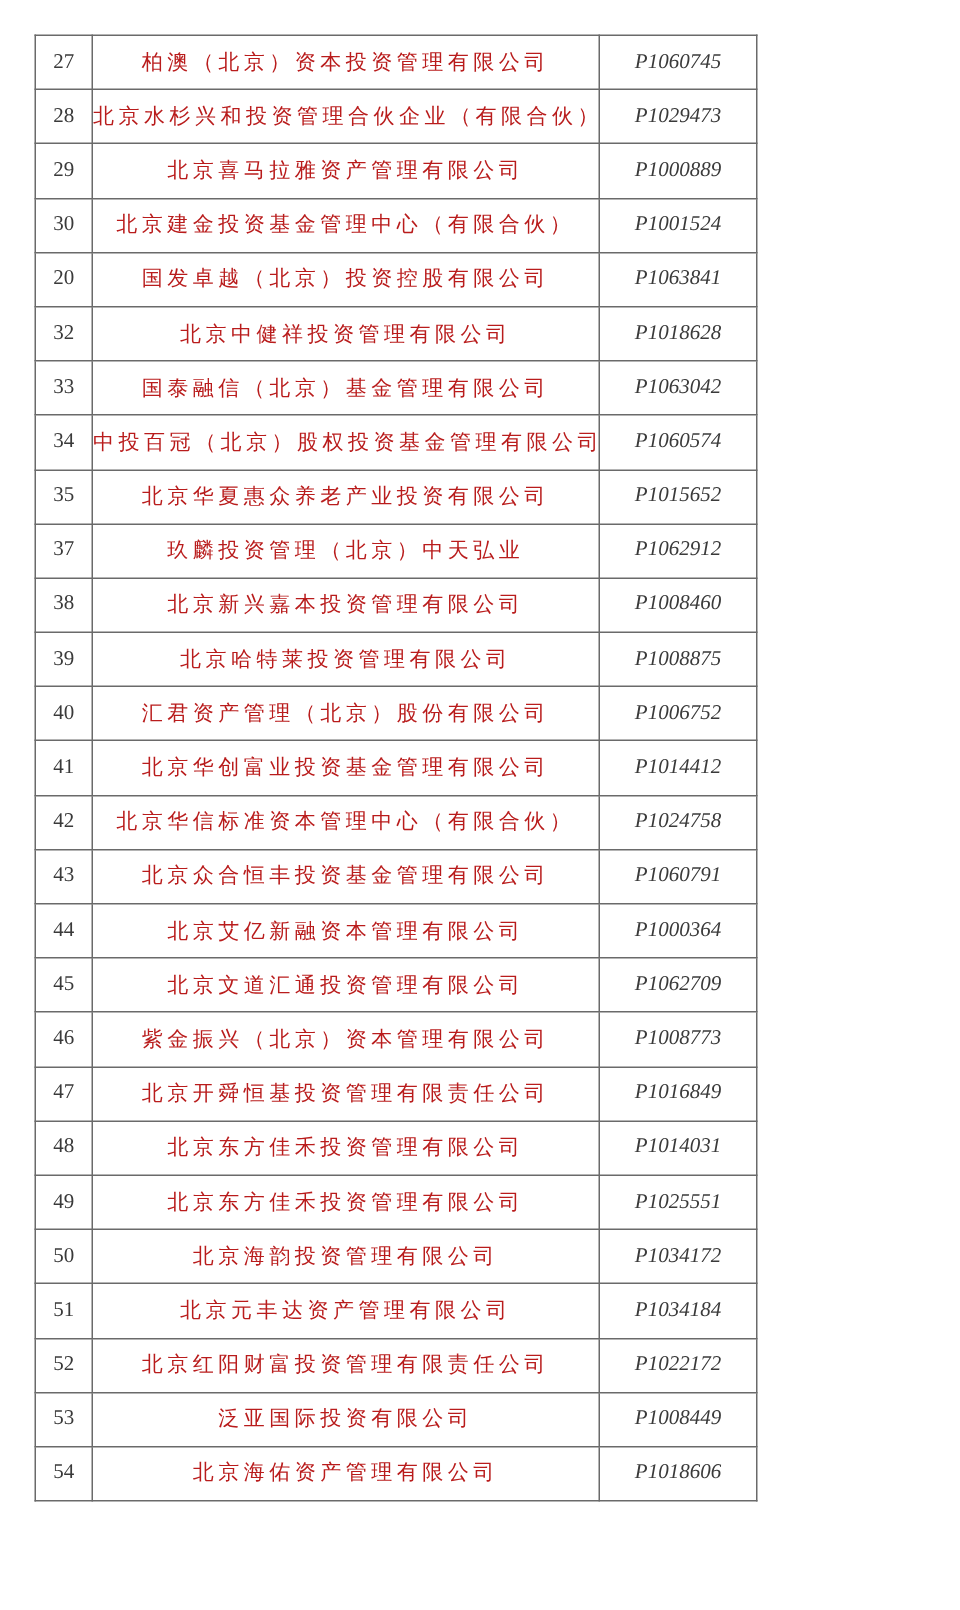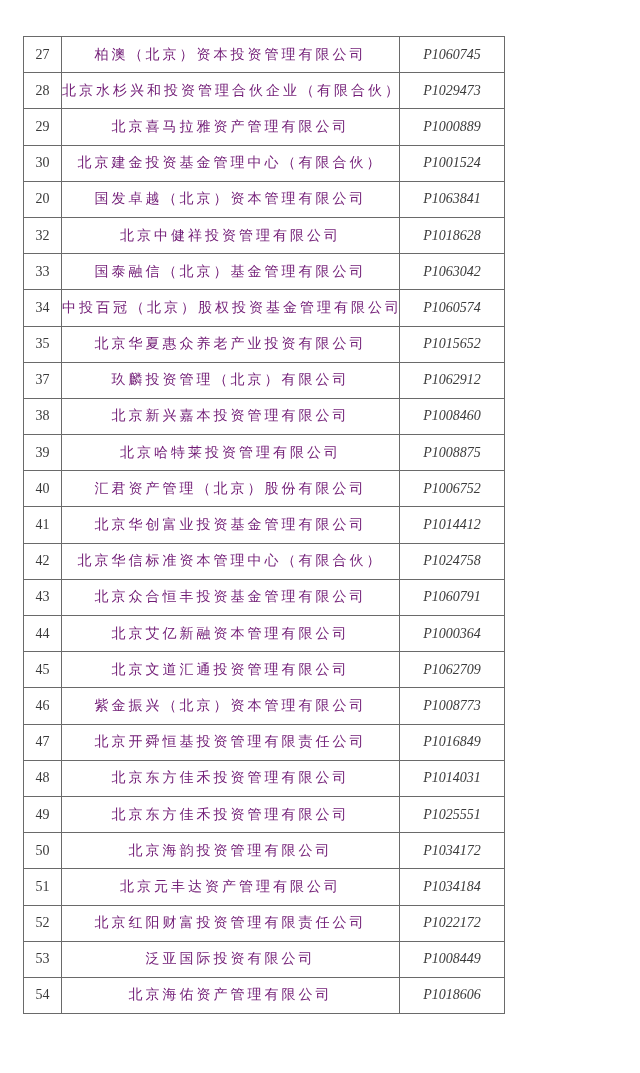--- a/index.html
+++ b/index.html
@@ -1,32 +1,32 @@
 <!DOCTYPE html>
 <html><head>
 <meta charset="utf-8">
 <style>
   html, body { margin:0; padding:0; background:#ffffff; }
   body { width:640px; height:1073px; position:relative; overflow:hidden; }
   .tbl {
-    position:absolute; left:23px; top:36px; width:481px;
+    position:absolute; left:23px; top:23px; width:481px;
     border-collapse:collapse; table-layout:fixed;
     font-family:"DejaVu Serif","Liberation Serif",serif;
     color:#3a3a3a;
   }
   .tbl td {
     border:1px solid #6a6a6a;
     height:35.2px; padding:0; text-align:center; vertical-align:middle;
     font-size:14px; white-space:nowrap; overflow:hidden;
   }
   .tbl col.c1 { width:38px; }
   .tbl col.c2 { width:338px; }
   .tbl col.c3 { width:105px; }
   .num { font-family:"Liberation Serif","DejaVu Serif",serif; font-size:15px; }
-  .name { font-family:"DejaVu Sans","Liberation Sans",sans-serif; font-size:13.5px; letter-spacing:3px; color:#701a75; }
+  .name { font-family:"DejaVu Sans","Liberation Sans",sans-serif; font-size:13.5px; letter-spacing:3px; color:#b91c1c; }
   .code { font-family:"Liberation Serif","DejaVu Serif",serif; font-size:15px;font-style:italic; }
 </style>
 </head>
 <body>
 
 <table class="tbl">
   <colgroup>
       <col class="c1">
       <col class="c2">
       <col class="c3">
@@ -47,21 +47,21 @@
         <td class="name">北京喜马拉雅资产管理有限公司</td>
         <td class="code">P1000889</td>
       </tr>
       <tr>
         <td class="num">30</td>
         <td class="name">北京建金投资基金管理中心（有限合伙）</td>
         <td class="code">P1001524</td>
       </tr>
       <tr>
         <td class="num">20</td>
-        <td class="name">国发卓越（北京）资本管理有限公司</td>
+        <td class="name">国发卓越（北京）投资控股有限公司</td>
         <td class="code">P1063841</td>
       </tr>
       <tr>
         <td class="num">32</td>
         <td class="name">北京中健祥投资管理有限公司</td>
         <td class="code">P1018628</td>
       </tr>
       <tr>
         <td class="num">33</td>
         <td class="name">国泰融信（北京）基金管理有限公司</td>
@@ -72,21 +72,21 @@
         <td class="name">中投百冠（北京）股权投资基金管理有限公司</td>
         <td class="code">P1060574</td>
       </tr>
       <tr>
         <td class="num">35</td>
         <td class="name">北京华夏惠众养老产业投资有限公司</td>
         <td class="code">P1015652</td>
       </tr>
       <tr>
         <td class="num">37</td>
-        <td class="name">玖麟投资管理（北京）有限公司</td>
+        <td class="name">玖麟投资管理（北京）中天弘业</td>
         <td class="code">P1062912</td>
       </tr>
       <tr>
         <td class="num">38</td>
         <td class="name">北京新兴嘉本投资管理有限公司</td>
         <td class="code">P1008460</td>
       </tr>
       <tr>
         <td class="num">39</td>
         <td class="name">北京哈特莱投资管理有限公司</td>

